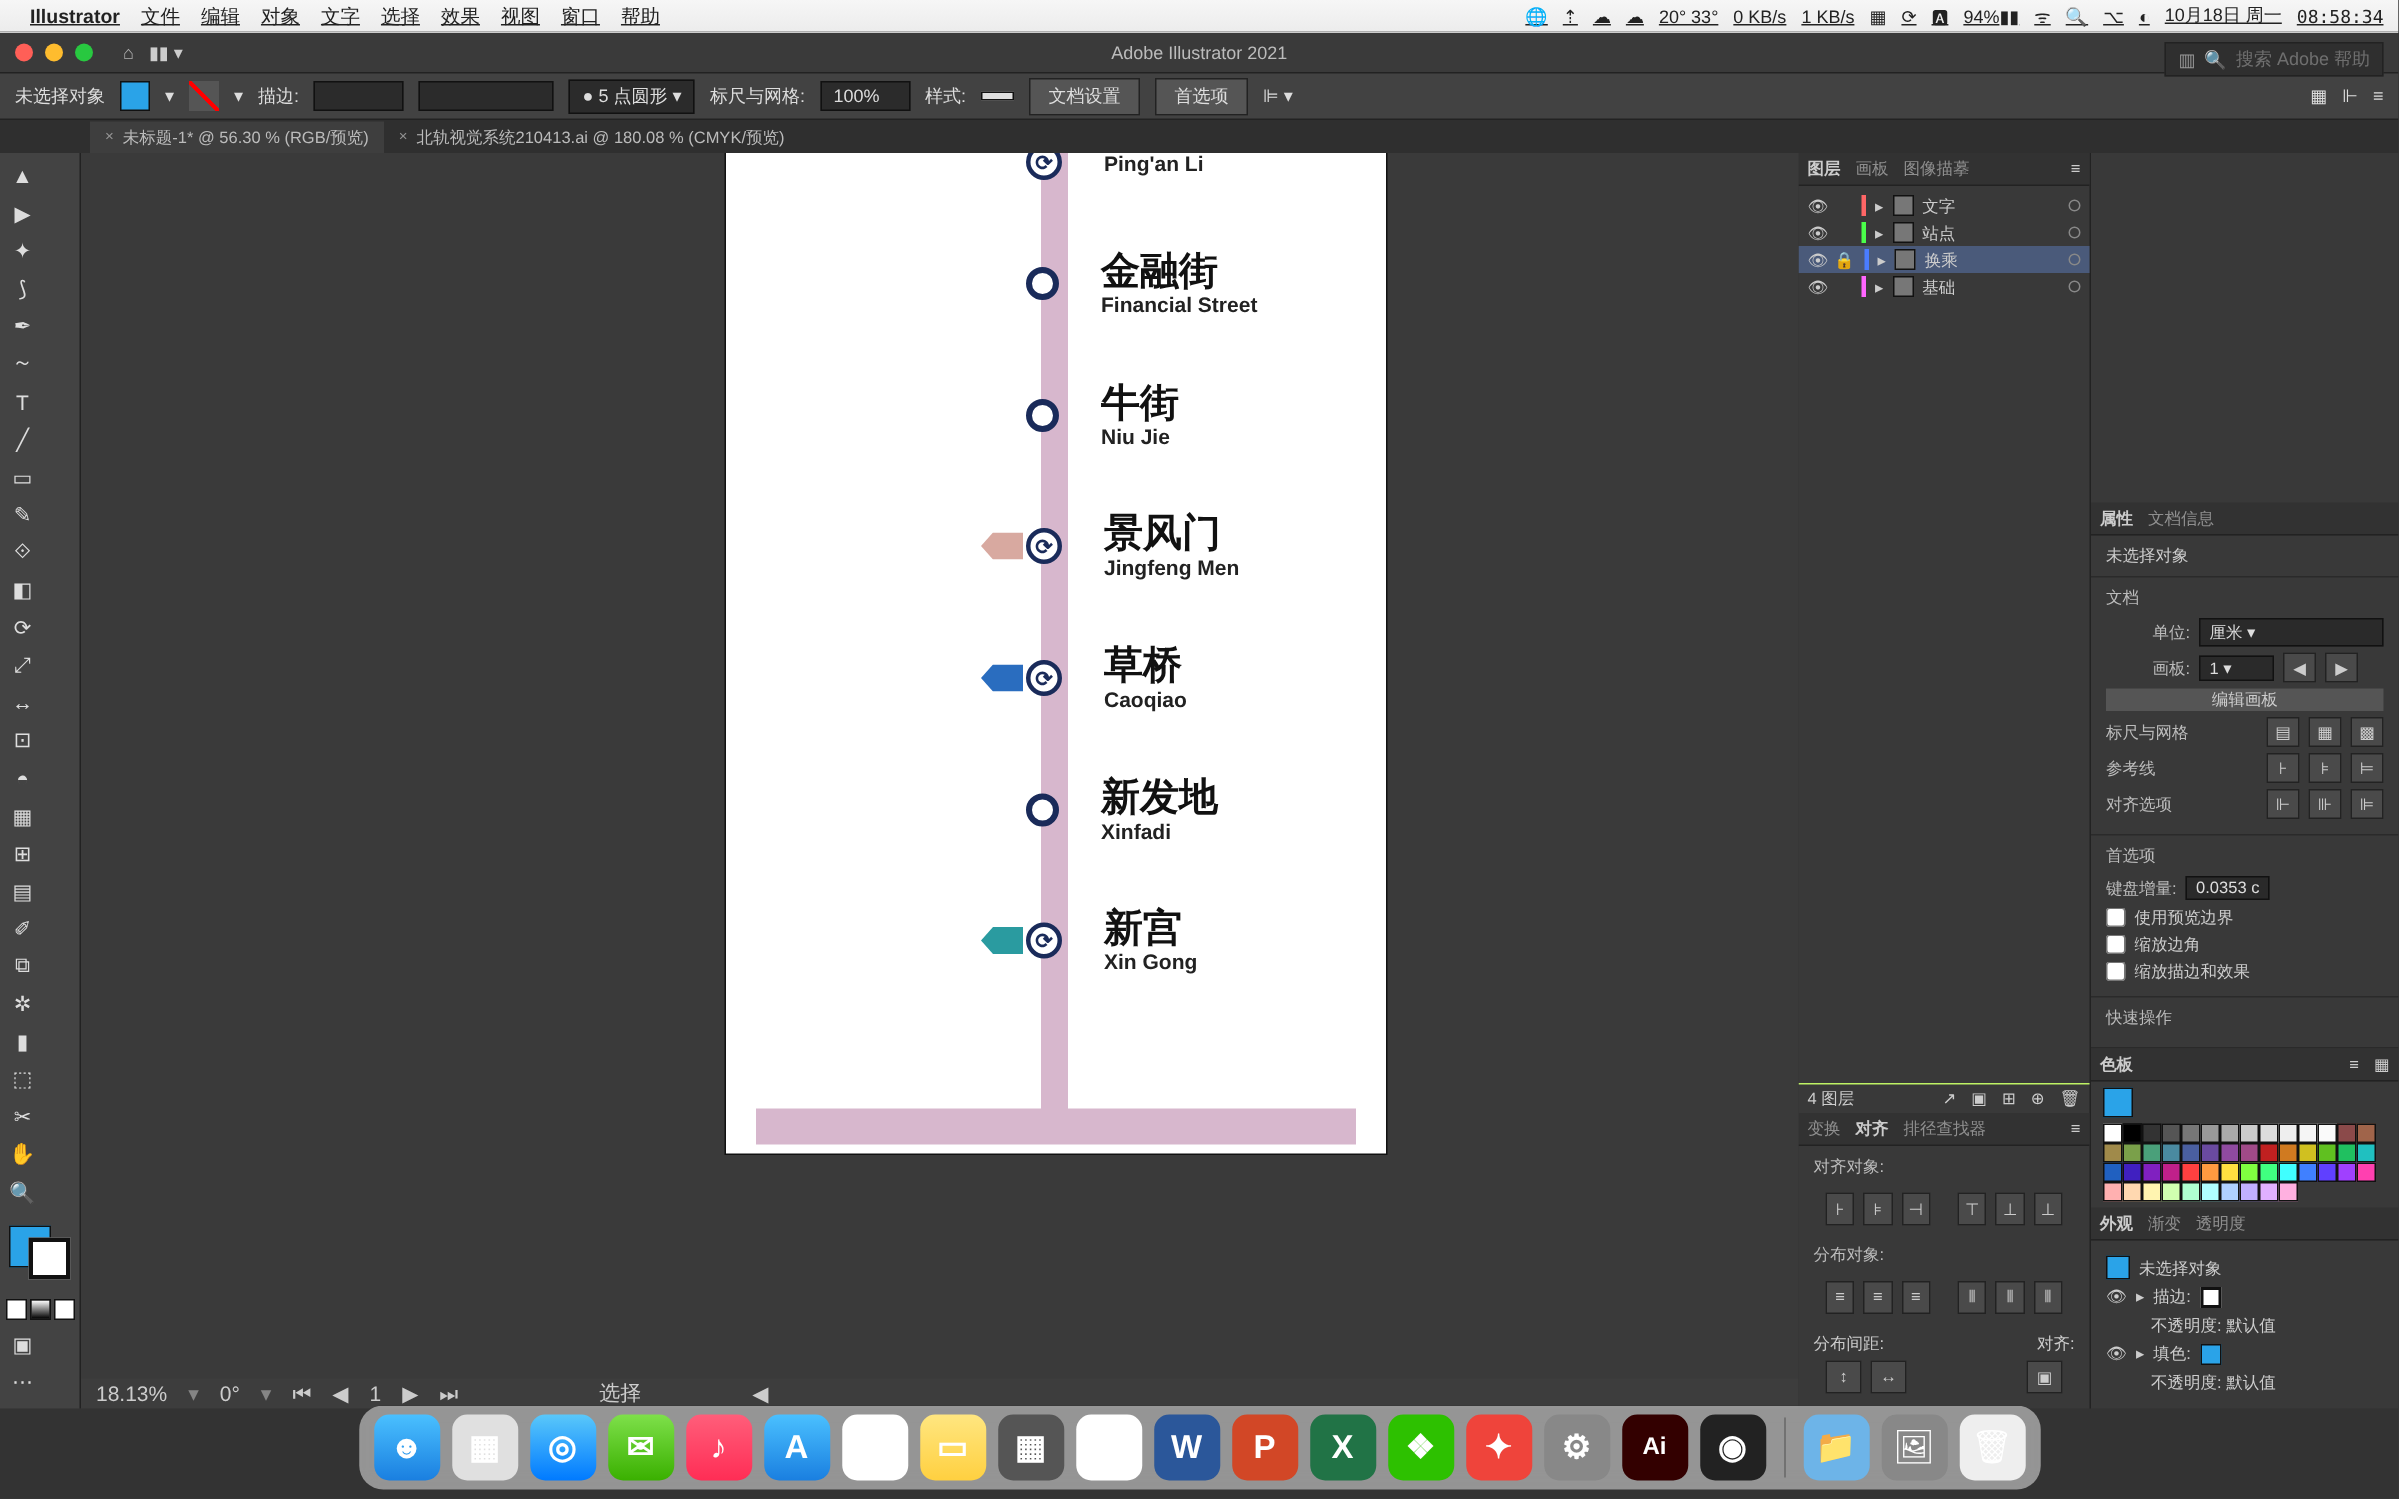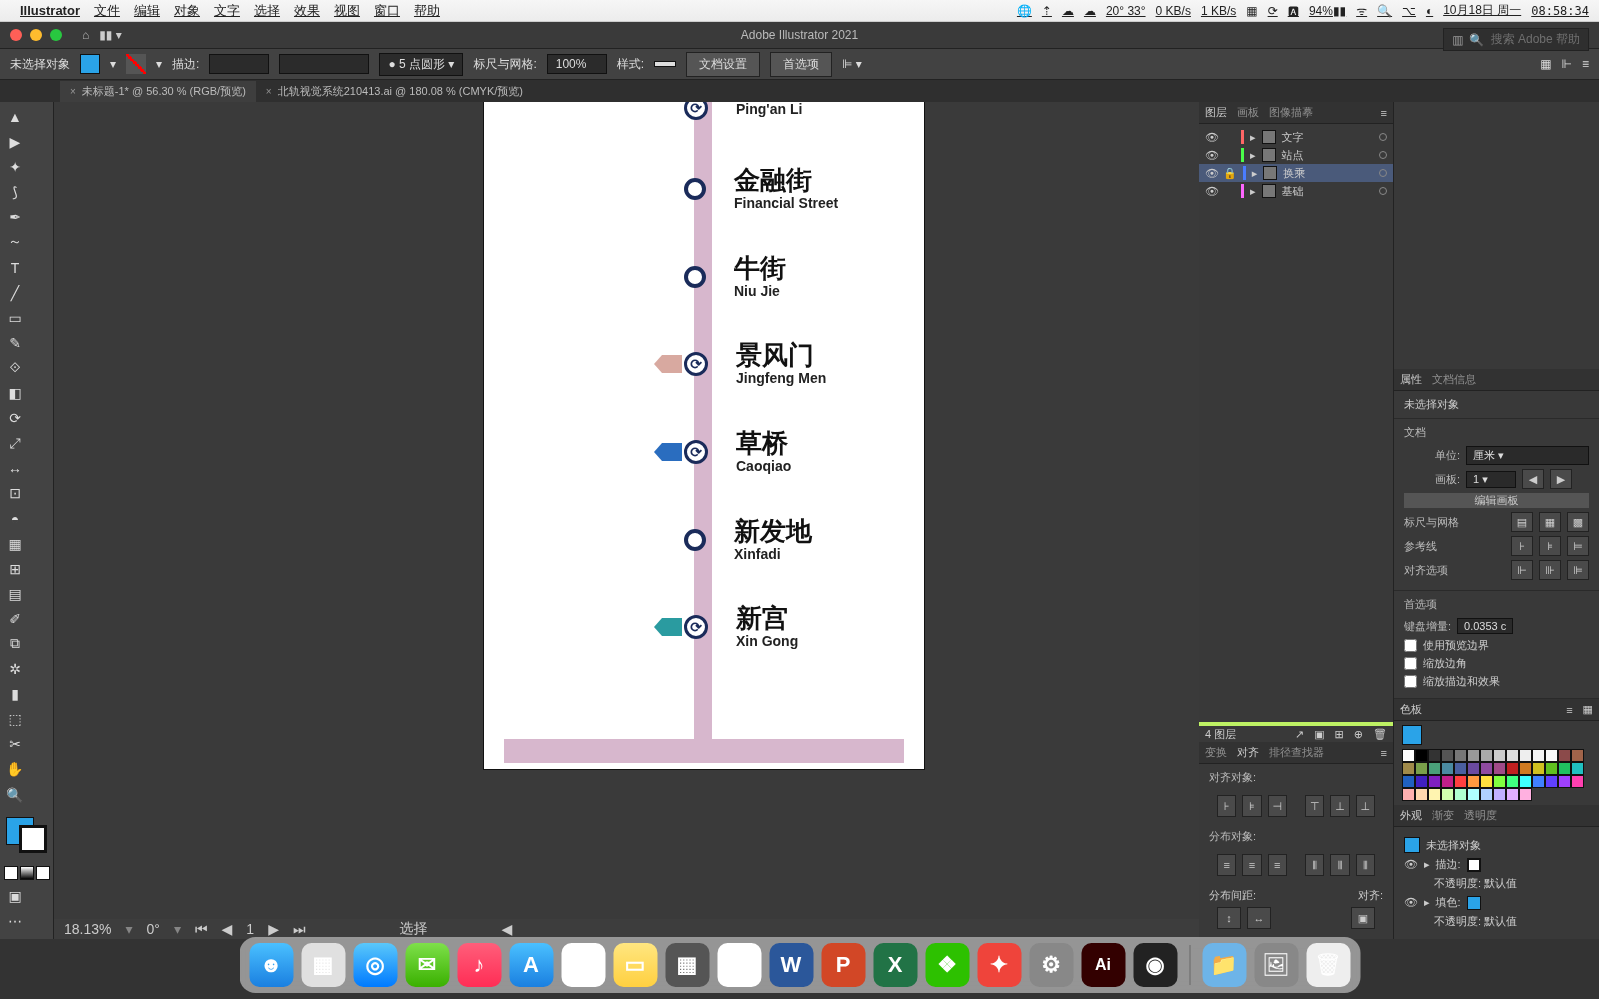--- a/index.html
+++ b/index.html
@@ -63,27 +63,27 @@
 
 
 .statusbar { position:absolute; left:0; right:0; bottom:0; height:20px; background:#3d3d3d; color:#ccc; font-size:14px; display:flex; align-items:center; padding: 0 10px; gap: 14px;}
 .statusbar .sep { opacity:.5; }
 
 
 .rightpanels { width: 400px; background: #393939; display:flex; color:#ccc; font-size:11px; }
 .rcol1 { width: 195px; border-right:1px solid #222; display:flex; flex-direction:column;}
 .rcol2 { flex:1; display:flex; flex-direction:column;justify-content:flex-end;}
 .ptabs { height: 22px; background:#323232; display:flex; align-items:center; padding:0 6px; gap:10px; border-bottom:1px solid #222;}
-.ptabs .pt { opacity:.6; } .ptabs .pt.active { opacity:1; font-weight:normal; }
+.ptabs .pt { opacity:.6; } .ptabs .pt.active { opacity:1; font-weight:bold; }
 .layers { padding: 4px 0;}
 .layer { display:flex; align-items:center; height:18px; padding: 0 6px; gap:6px;}
 .layer .eye { width:12px;}
 .layer .thumb { width:14px; height:14px; background:#777; border:1px solid #111;}
 .layer .circ { width:8px; height:8px; border:1px solid #888; border-radius:50%; margin-left:auto;}
-.layerfoot { height:20px; border-top:4px solid #bef264; display:flex; align-items:center; padding:0 6px; gap:10px;}
+.layerfoot { height:20px; border-top:1px solid #bef264; display:flex; align-items:center; padding:0 6px; gap:10px;}
 
 .section { padding: 6px 10px; border-bottom: 1px solid #2a2a2a;}
 .section .hdr { font-size: 11px; color:#bbb; margin-bottom:6px;}
 .row { display:flex; align-items:center; gap:6px; margin: 4px 0;}
 .row .lbl { width: 56px; text-align:right; color:#bbb;}
 .row .val, .row select, .row .inp { background:#2a2a2a; border:1px solid #111; padding:1px 6px; color:#ddd; min-width:50px;}
 .row .iconbtn { width:22px; height:20px; background:#4a4a4a; border:1px solid #222; display:flex; align-items:center; justify-content:center;}
 .chk { display:flex; align-items:center; gap:6px; margin:3px 0;}
 .chk input { accent-color:#888;}
 
@@ -459,20 +459,23 @@
             <span>使用预览边界</span>
           </label>
         <label class="chk">
             <input type="checkbox" style="">
             <span>缩放边角</span>
           </label>
         <label class="chk">
             <input type="checkbox" style="">
             <span>缩放描边和效果</span>
           </label>
+      </div>
+      <div class="section">
+        <div class="hdr">快速操作</div>
       </div>
 
       <div class="ptabs">
         <span class="pt active">色板</span>
         <span style="margin-left:auto">≡</span>
         <span>▦</span>
       </div>
       <div class="swatches">
         <div style="display:flex;gap:2px;margin-bottom:4px">
           <div style="width:20px;height:20px;background:#2aa3e8;border:1px solid #111"></div>

